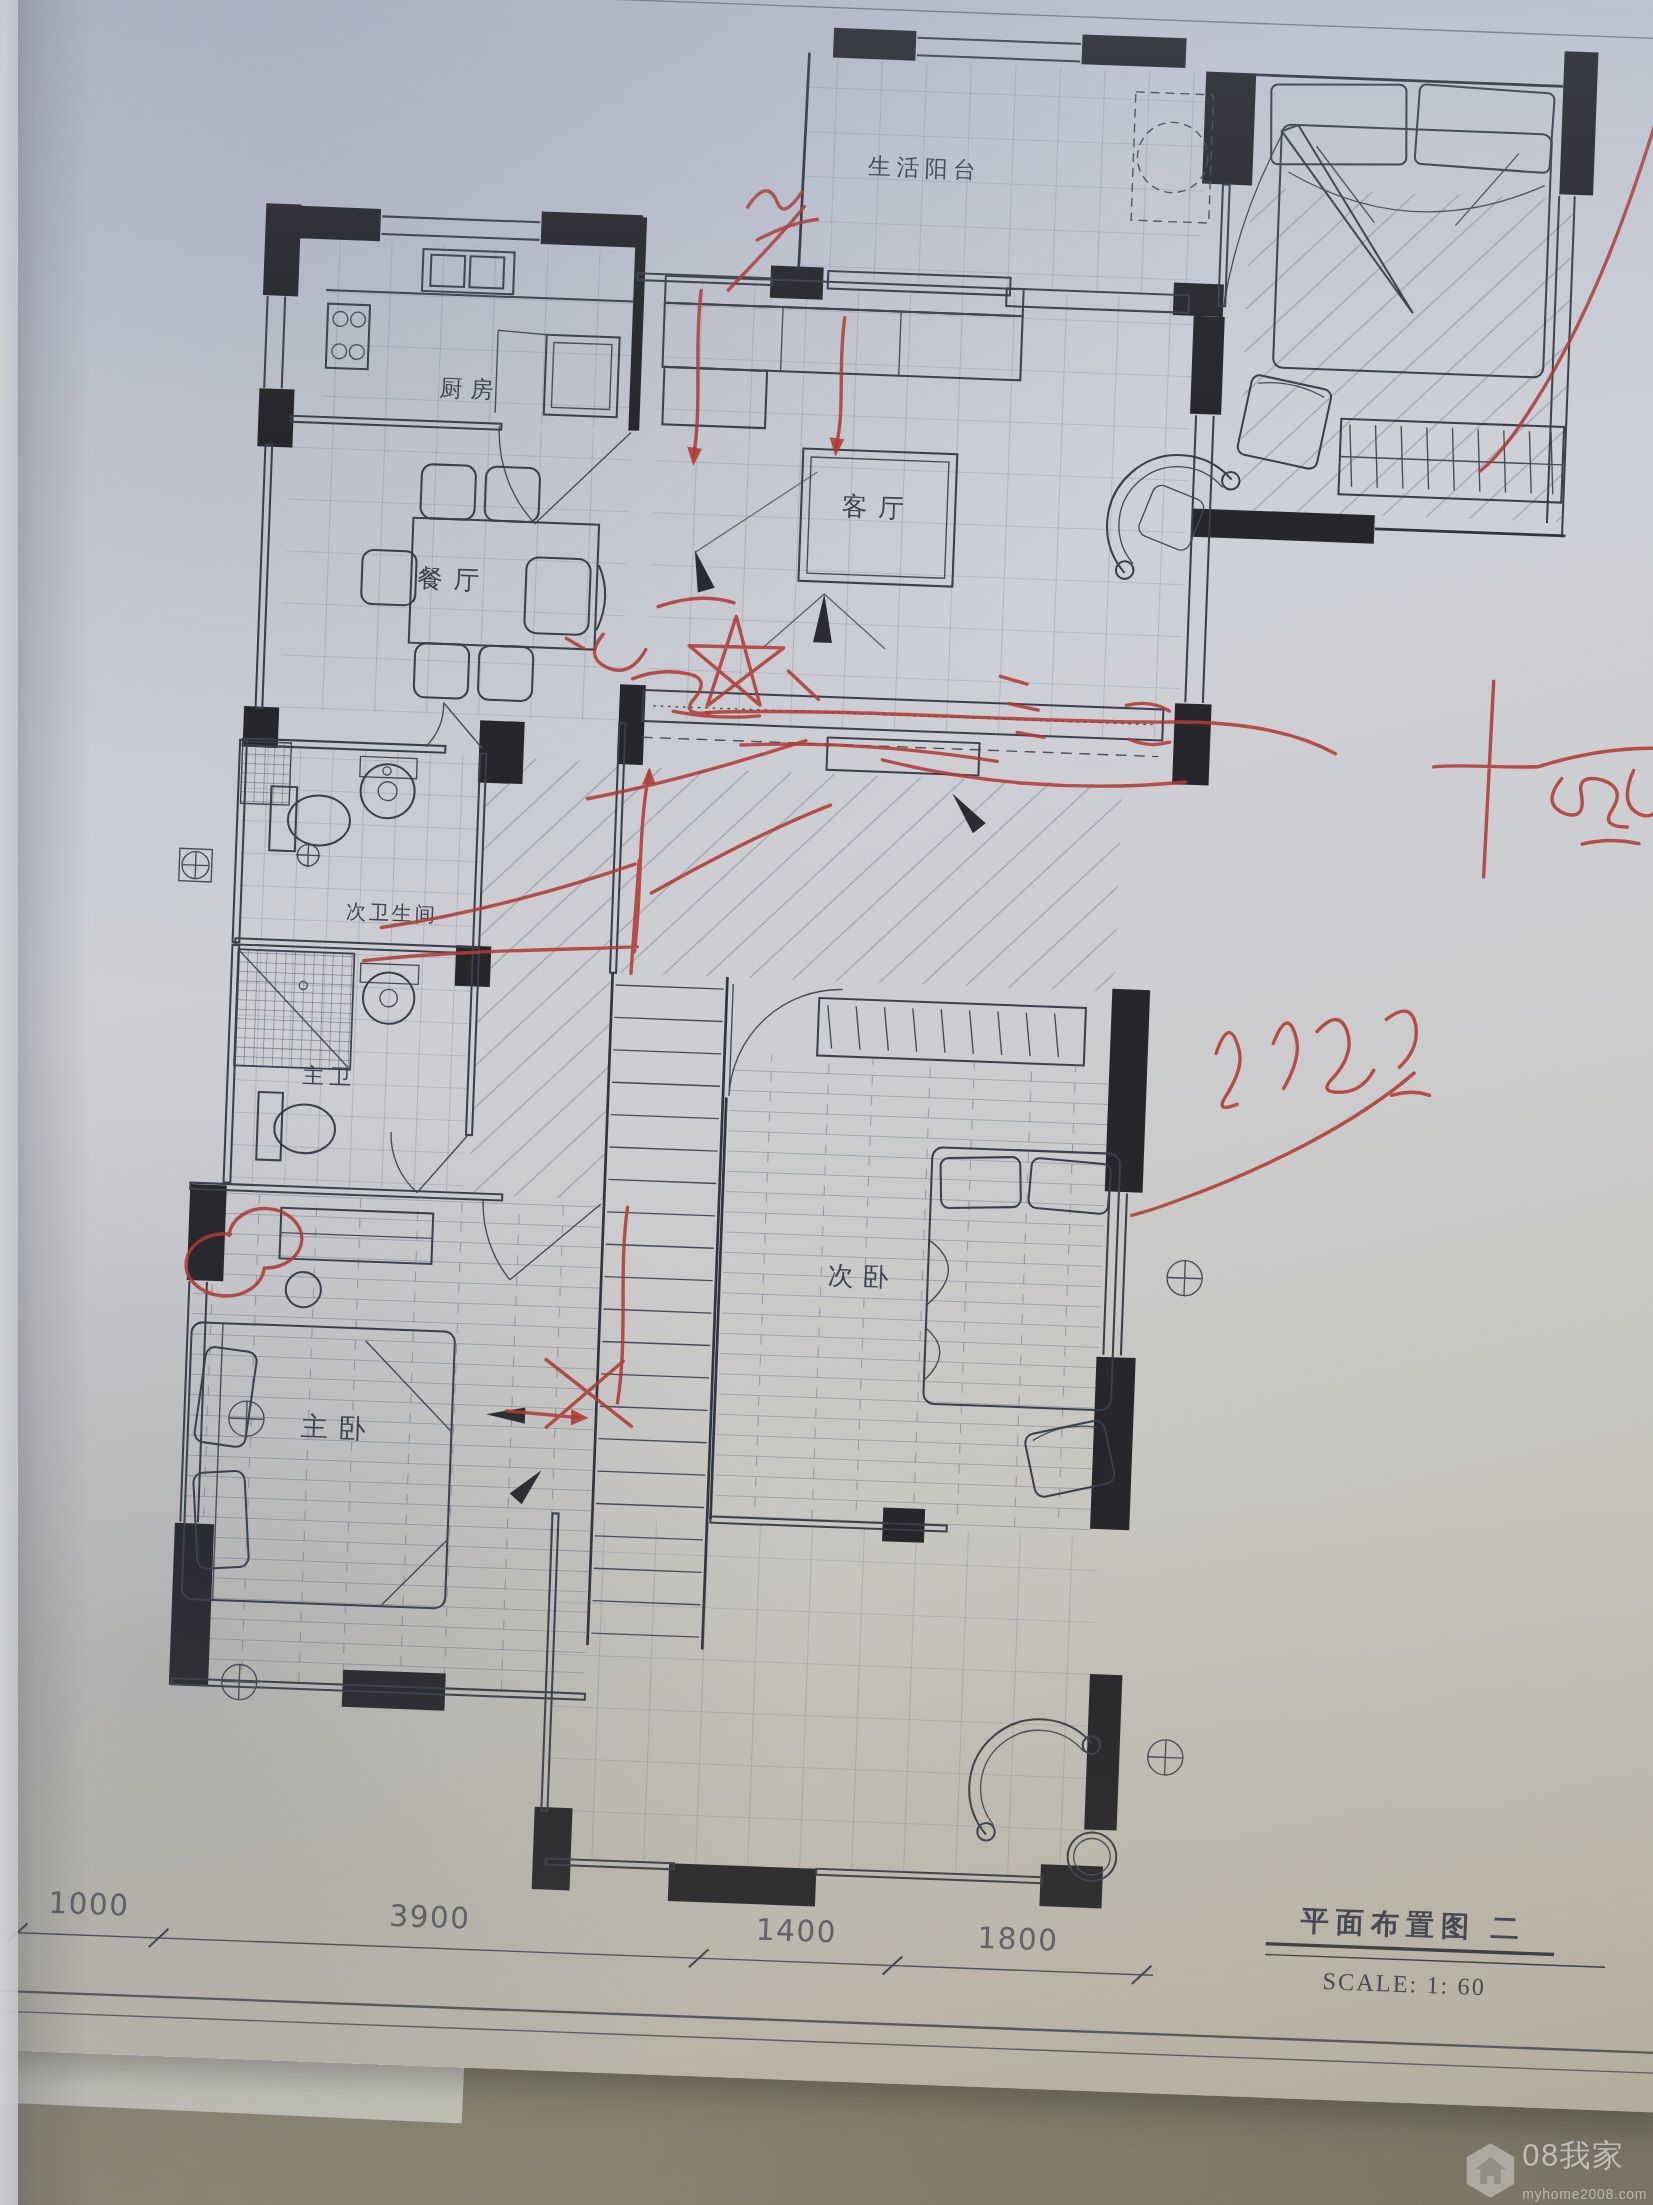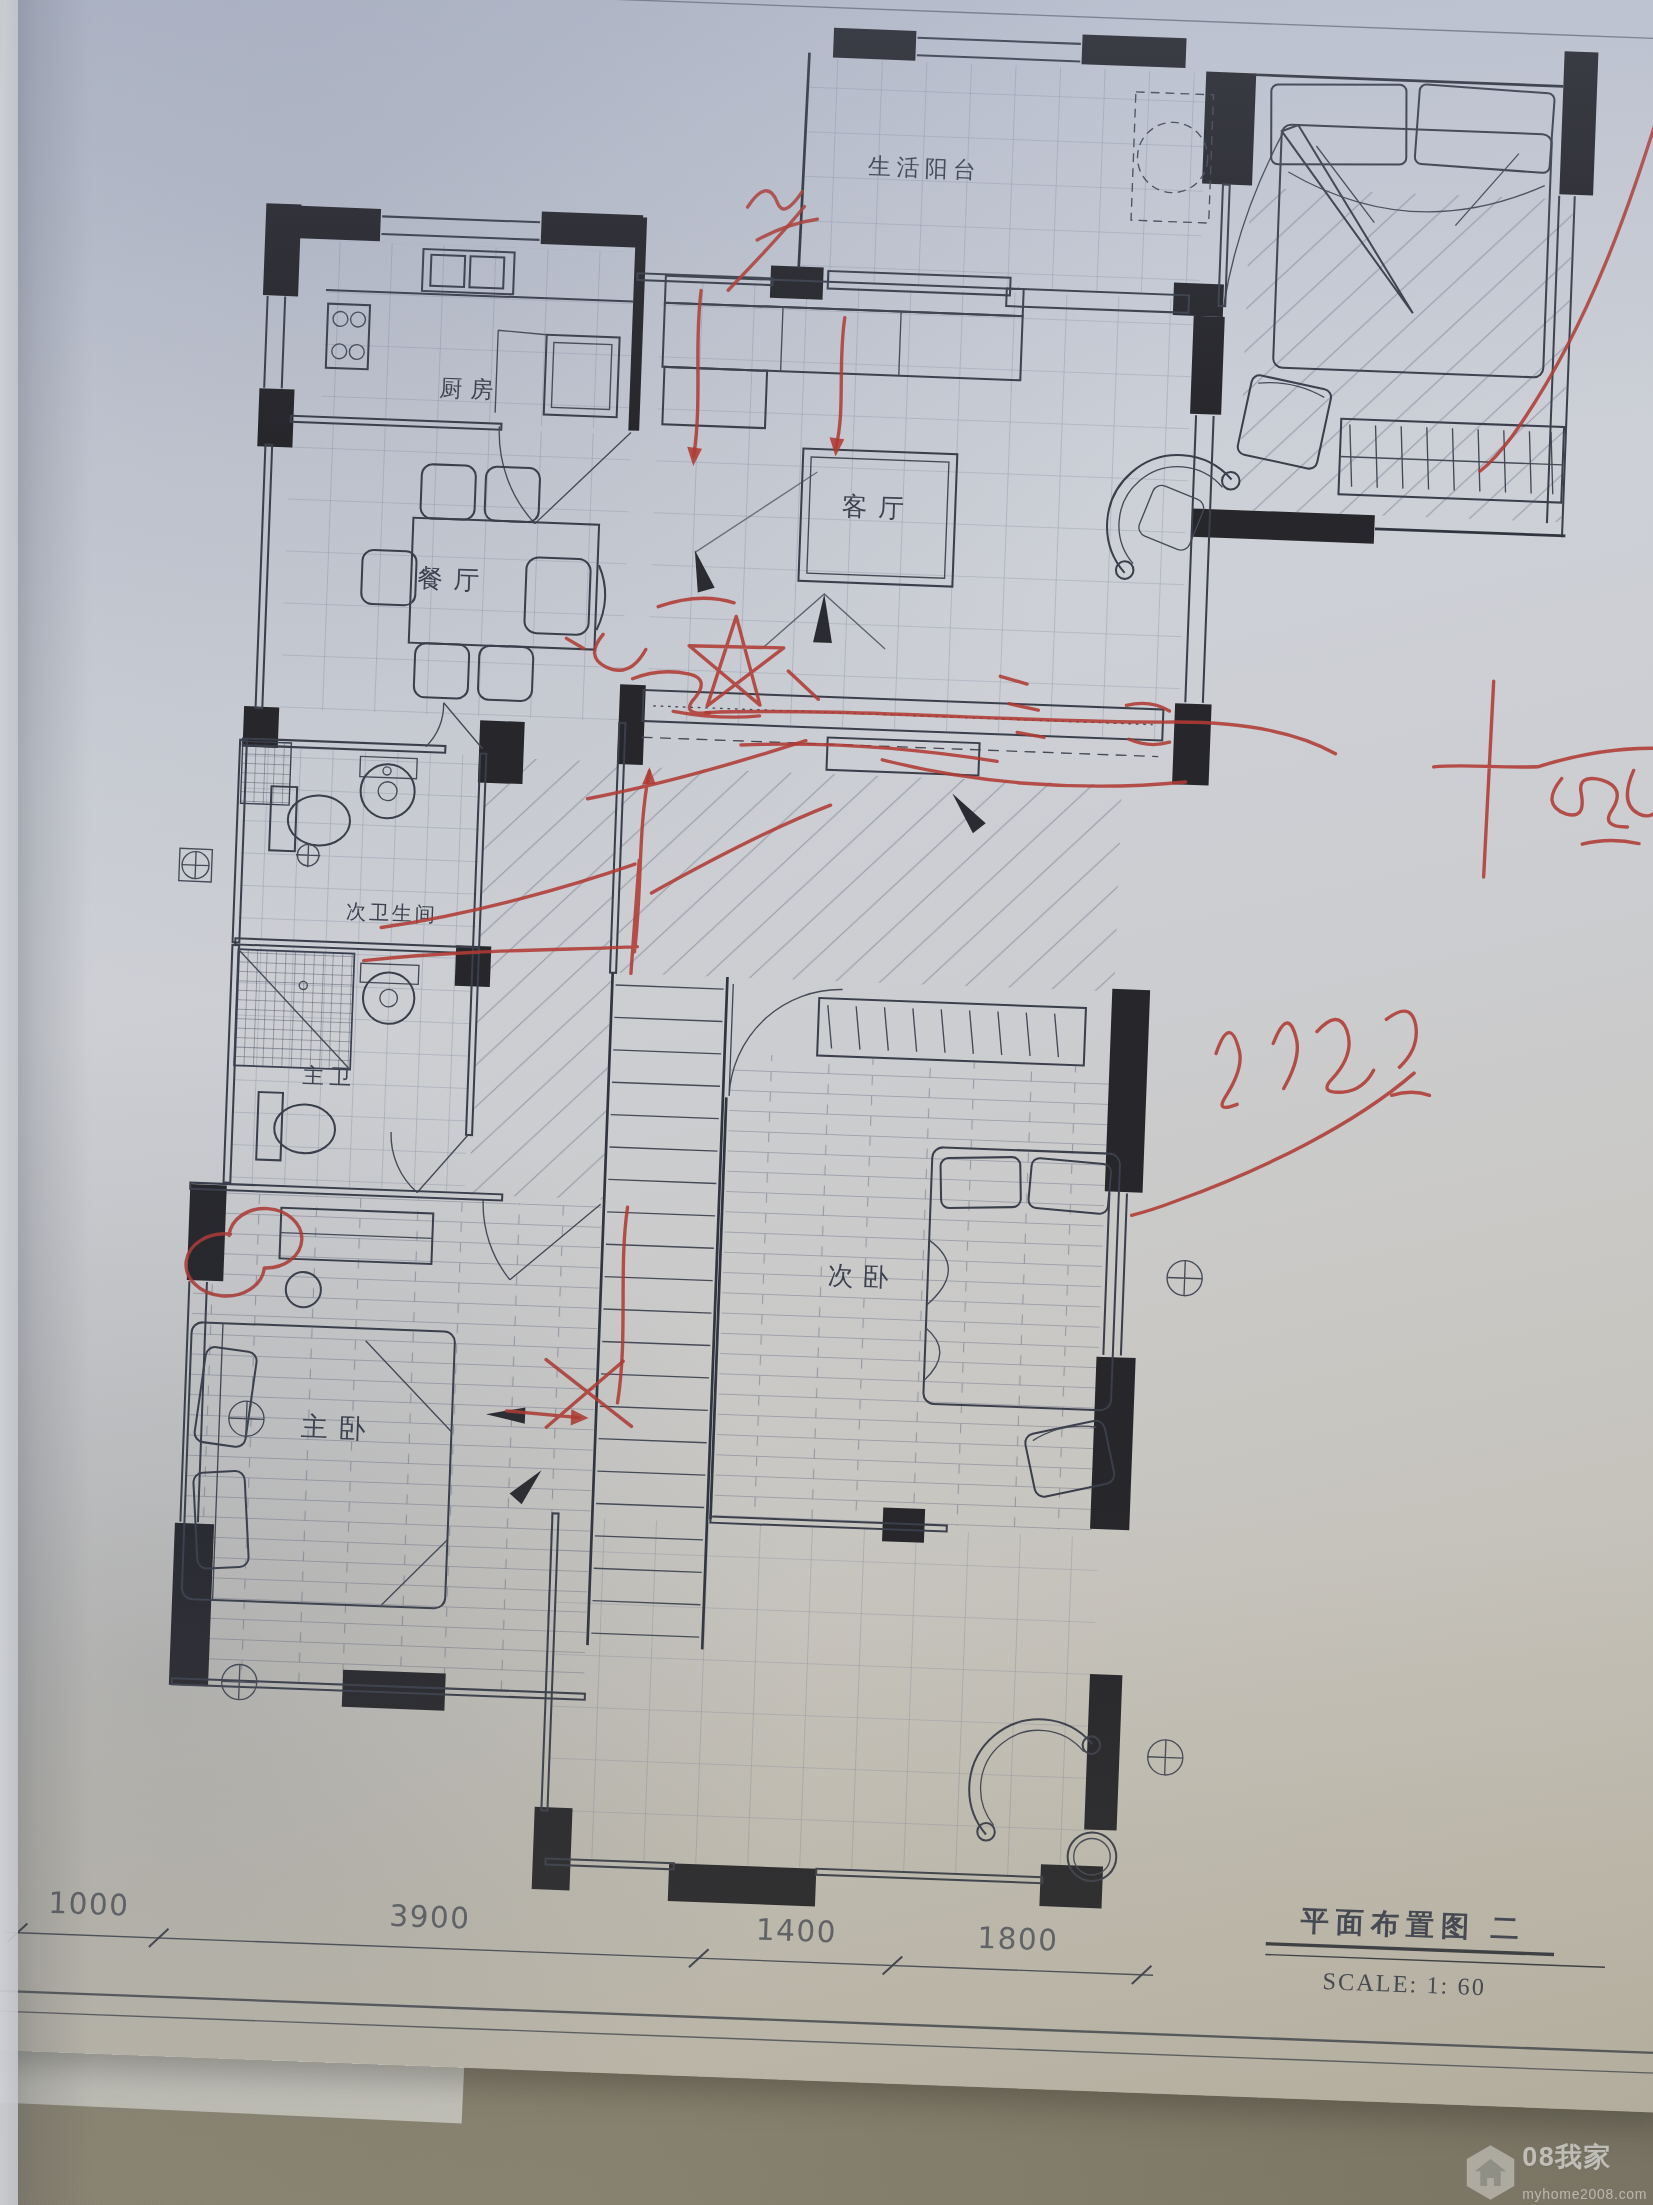--- a/index.html
+++ b/index.html
@@ -28,21 +28,21 @@
   .shade-bl{z-index:3;background:radial-gradient(55% 42% at 10% 76%, rgba(66,76,100,.17), rgba(0,0,0,0) 70%);}
   .top-blue{z-index:3;background:linear-gradient(180deg,rgba(148,158,184,.20),rgba(148,158,184,0) 20%);}
   .warm-bottom{z-index:3;background:linear-gradient(180deg,rgba(0,0,0,0) 68%,rgba(142,132,100,.10) 86%,rgba(150,140,112,.16) 100%);}
   .vignette{z-index:3;background:radial-gradient(115% 115% at 52% 44%, rgba(0,0,0,0) 58%, rgba(58,62,82,.15) 100%);}
 
   .watermark{
     position:absolute;right:6.8px;bottom:4px;z-index:6;display:flex;align-items:center;gap:5.4px;
     color:rgba(255,255,255,.55);
   }
   .wm-text{display:flex;flex-direction:column;line-height:1;}
-  .wm-brand{font-size:27px;font-weight:bold;letter-spacing:1.4px;text-shadow:0 0.7px 1.4px rgba(90,90,85,.25);}
+  .wm-brand{font-size:31px;font-weight:normal;letter-spacing:1.4px;text-shadow:0 0.7px 1.4px rgba(90,90,85,.25);}
   .wm-site{font-size:14px;margin-top:16px;letter-spacing:0.7px;color:rgba(255,255,255,.48);}
 
   
   .ink{stroke:#3a3f4b;fill:none;stroke-width:3;}
   .ink2{stroke:#454a56;fill:none;stroke-width:2;}
   .thin{stroke:#31353f;fill:none;stroke-width:4;}
   .wall{fill:#26262b;stroke:none;}
   .lbl{fill:#3d4250;font-family:"Liberation Sans",sans-serif;}
   .dimtxt{fill:#4a4f5a;font-family:"DejaVu Sans",sans-serif;letter-spacing:2px;opacity:.85;}
   .red{stroke:#b13a33;fill:none;stroke-width:5;stroke-linecap:round;stroke-linejoin:round;opacity:.88;}

